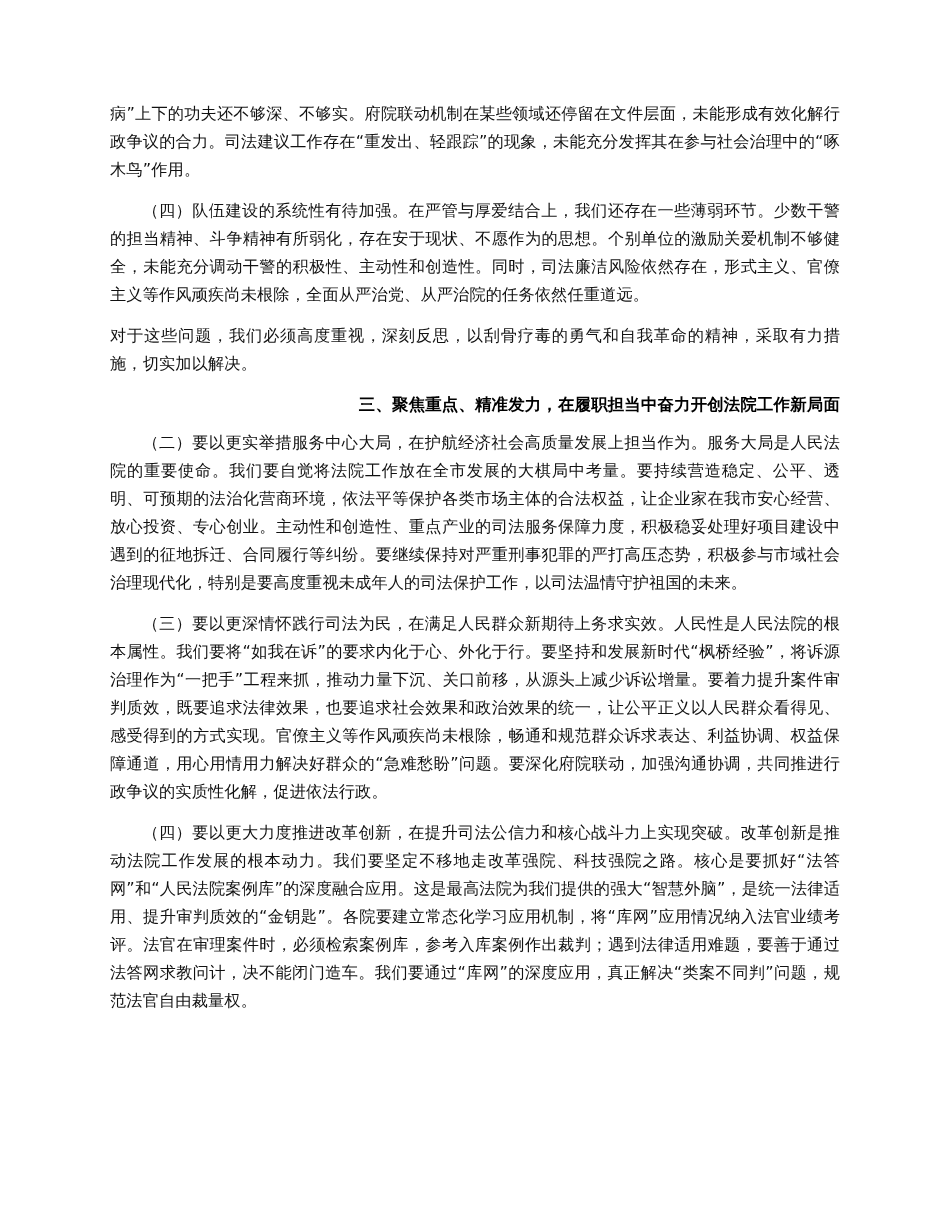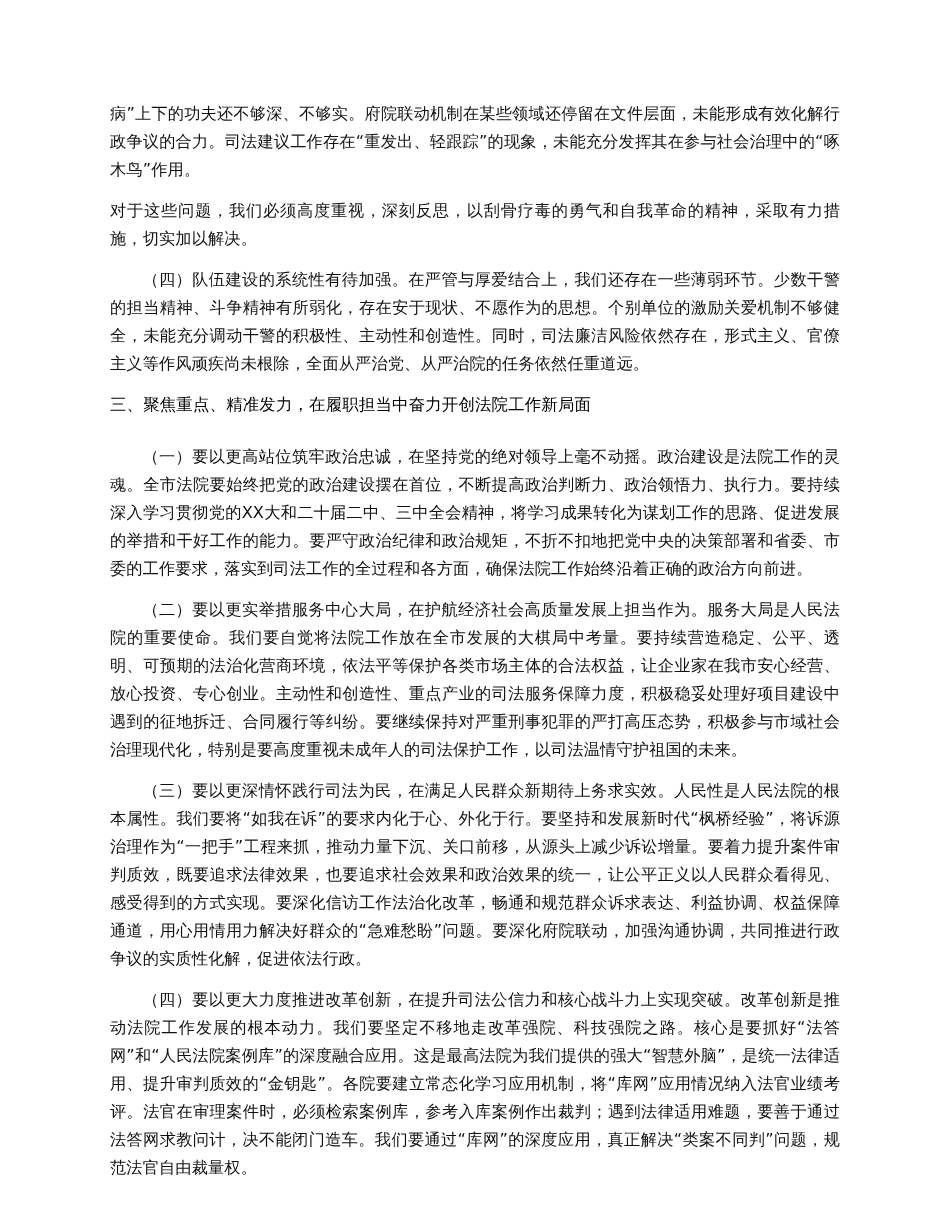--- a/index.html
+++ b/index.html
@@ -36,37 +36,36 @@
     font-weight: 400;
     color: #111111;
   }
   p.para.indent {
     text-indent: 2em;
   }
   p.para.noindent {
     text-indent: 0;
   }
   p.heading {
-    margin: 0 0 24px 0;
+    margin: 0 0 10px 0;
     font-size: 16.4px;
     line-height: 28px;
-    text-align: left;
-    font-weight: 400;
+    text-align: right;
+    font-weight: 700;
     letter-spacing: 0.2px;
     color: #000000;
     word-break: break-all;
   }
 </style>
 </head>
 <body>
 
 <div class="page">
   <div class="doc-body">
       <p class="para noindent">病”上下的功夫还不够深、不够实。府院联动机制在某些领域还停留在文件层面，未能形成有效化解行政争议的合力。司法建议工作存在“重发出、轻跟踪”的现象，未能充分发挥其在参与社会治理中的“啄木鸟”作用。</p>
+      <p class="para indent">（四）队伍建设的系统性有待加强。在严管与厚爱结合上，我们还存在一些薄弱环节。少数干警的担当精神、斗争精神有所弱化，存在安于现状、不愿作为的思想。个别单位的激励关爱机制不够健全，未能充分调动干警的积极性、主动性和创造性。同时，司法廉洁风险依然存在，形式主义、官僚主义等作风顽疾尚未根除，全面从严治党、从严治院的任务依然任重道远。</p>
       <p class="para noindent">对于这些问题，我们必须高度重视，深刻反思，以刮骨疗毒的勇气和自我革命的精神，采取有力措施，切实加以解决。</p>
-      <p class="para indent">（四）队伍建设的系统性有待加强。在严管与厚爱结合上，我们还存在一些薄弱环节。少数干警的担当精神、斗争精神有所弱化，存在安于现状、不愿作为的思想。个别单位的激励关爱机制不够健全，未能充分调动干警的积极性、主动性和创造性。同时，司法廉洁风险依然存在，形式主义、官僚主义等作风顽疾尚未根除，全面从严治党、从严治院的任务依然任重道远。</p>
       <p class="heading">三、聚焦重点、精准发力，在履职担当中奋力开创法院工作新局面</p>
-      <p class="para indent">（一）要以更高站位筑牢政治忠诚，在坚持党的绝对领导上毫不动摇。政治建设是法院工作的灵魂。全市法院要始终把党的政治建设摆在首位，不断提高政治判断力、政治领悟力、执行力。要持续深入学习贯彻党的XX大和二十届二中、三中全会精神，将学习成果转化为谋划工作的思路、促进发展的举措和干好工作的能力。要严守政治纪律和政治规矩，不折不扣地把党中央的决策部署和省委、市委的工作要求，落实到司法工作的全过程和各方面，确保法院工作始终沿着正确的政治方向前进。</p>
       <p class="para indent">（二）要以更实举措服务中心大局，在护航经济社会高质量发展上担当作为。服务大局是人民法院的重要使命。我们要自觉将法院工作放在全市发展的大棋局中考量。要持续营造稳定、公平、透明、可预期的法治化营商环境，依法平等保护各类市场主体的合法权益，让企业家在我市安心经营、放心投资、专心创业。主动性和创造性、重点产业的司法服务保障力度，积极稳妥处理好项目建设中遇到的征地拆迁、合同履行等纠纷。要继续保持对严重刑事犯罪的严打高压态势，积极参与市域社会治理现代化，特别是要高度重视未成年人的司法保护工作，以司法温情守护祖国的未来。</p>
-      <p class="para indent">（三）要以更深情怀践行司法为民，在满足人民群众新期待上务求实效。人民性是人民法院的根本属性。我们要将“如我在诉”的要求内化于心、外化于行。要坚持和发展新时代“枫桥经验”，将诉源治理作为“一把手”工程来抓，推动力量下沉、关口前移，从源头上减少诉讼增量。要着力提升案件审判质效，既要追求法律效果，也要追求社会效果和政治效果的统一，让公平正义以人民群众看得见、感受得到的方式实现。要深化信访工作法治化改革，畅通和规范群众诉求表达、利益协调、权益保障通道，用心用情用力解决好群众的“急难愁盼”问题。要深化府院联动，加强沟通协调，共同推进行政争议的实质性化解，促进依法行政。</p>
+      <p class="para indent">（三）要以更深情怀践行司法为民，在满足人民群众新期待上务求实效。人民性是人民法院的根本属性。我们要将“如我在诉”的要求内化于心、外化于行。要坚持和发展新时代“枫桥经验”，将诉源治理作为“一把手”工程来抓，推动力量下沉、关口前移，从源头上减少诉讼增量。要着力提升案件审判质效，既要追求法律效果，也要追求社会效果和政治效果的统一，让公平正义以人民群众看得见、感受得到的方式实现。官僚主义等作风顽疾尚未根除，畅通和规范群众诉求表达、利益协调、权益保障通道，用心用情用力解决好群众的“急难愁盼”问题。要深化府院联动，加强沟通协调，共同推进行政争议的实质性化解，促进依法行政。</p>
       <p class="para indent">（四）要以更大力度推进改革创新，在提升司法公信力和核心战斗力上实现突破。改革创新是推动法院工作发展的根本动力。我们要坚定不移地走改革强院、科技强院之路。核心是要抓好“法答网”和“人民法院案例库”的深度融合应用。这是最高法院为我们提供的强大“智慧外脑”，是统一法律适用、提升审判质效的“金钥匙”。各院要建立常态化学习应用机制，将“库网”应用情况纳入法官业绩考评。法官在审理案件时，必须检索案例库，参考入库案例作出裁判；遇到法律适用难题，要善于通过法答网求教问计，决不能闭门造车。我们要通过“库网”的深度应用，真正解决“类案不同判”问题，规范法官自由裁量权。</p>
     </div>
 </div>
 
 </body></html>

